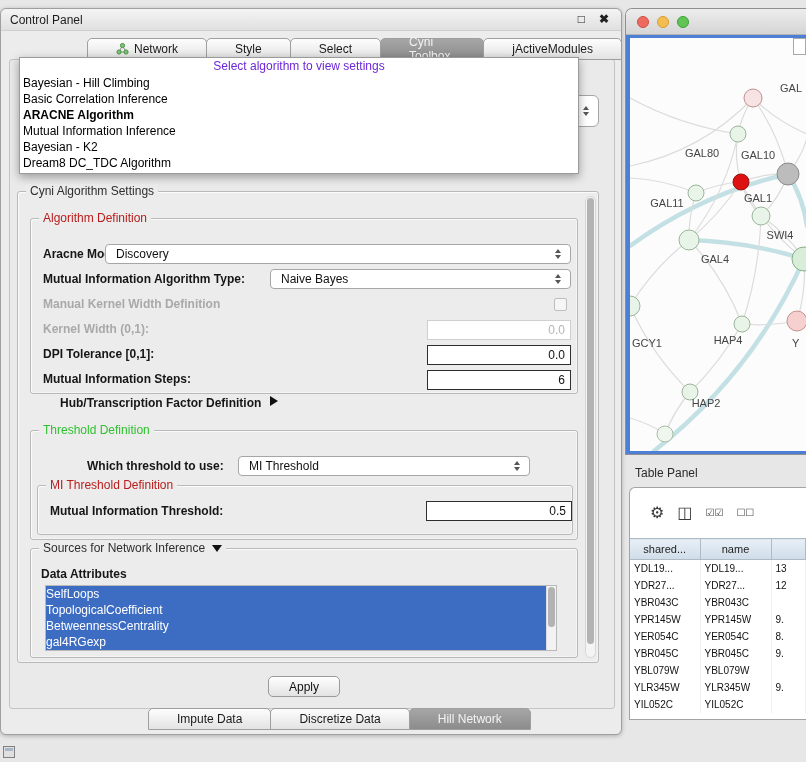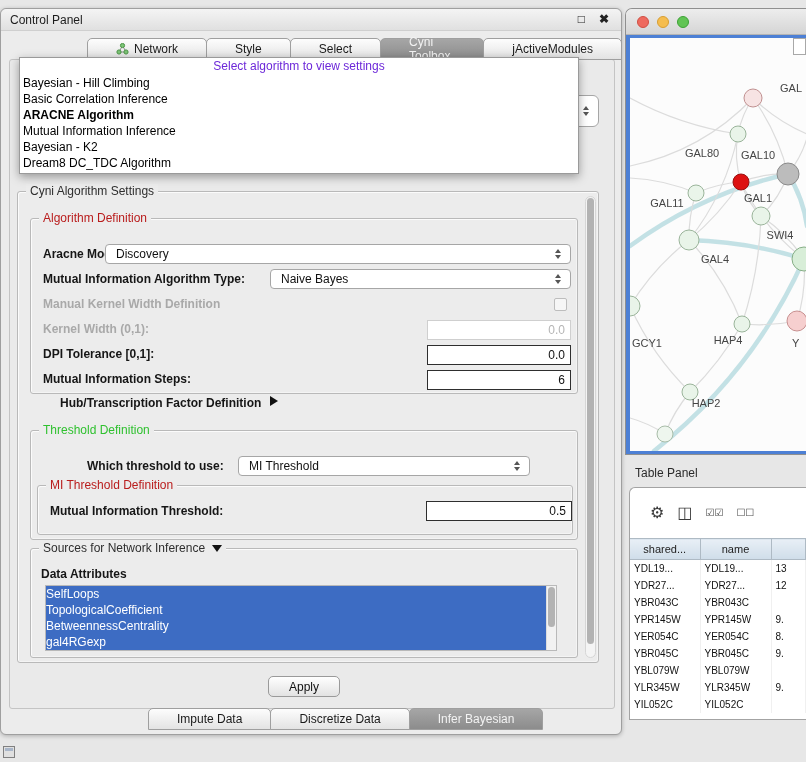--- a/index.html
+++ b/index.html
@@ -239,21 +239,21 @@
 
     <button class="apply-btn">Apply</button>
     <div class="bottom-tabs" id="bottom-tabs">
         <div class="tab">
           <span>Impute Data</span>
         </div>
         <div class="tab">
           <span>Discretize Data</span>
         </div>
         <div class="tab selected">
-          <span>Infer Bayesian</span>
+          <span>Hill Network</span>
         </div>
       </div>
 
     <div class="algo-popup">
       <div class="ph">Select algorithm to view settings</div>
       <div id="algo-items">
           <div class="pitem">Bayesian - Hill Climbing</div>
           <div class="pitem">Basic Correlation Inference</div>
           <div class="pitem selected">ARACNE Algorithm</div>
           <div class="pitem">Mutual Information Inference</div>

